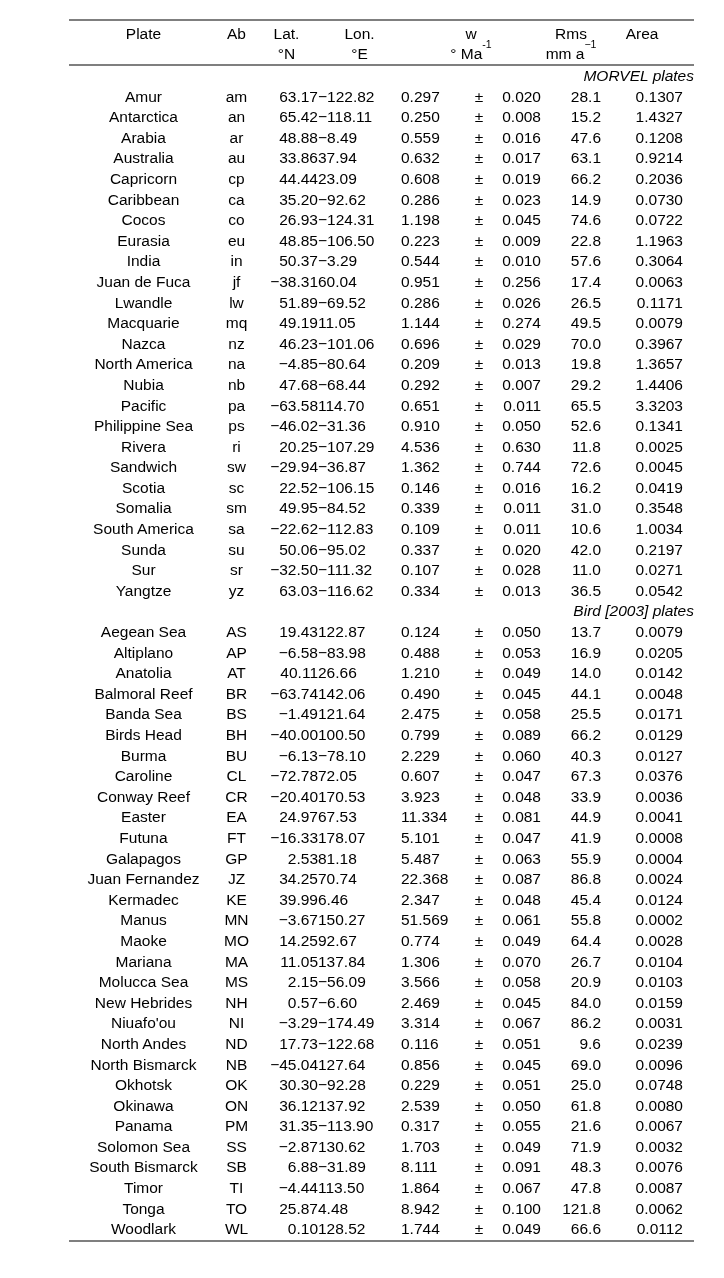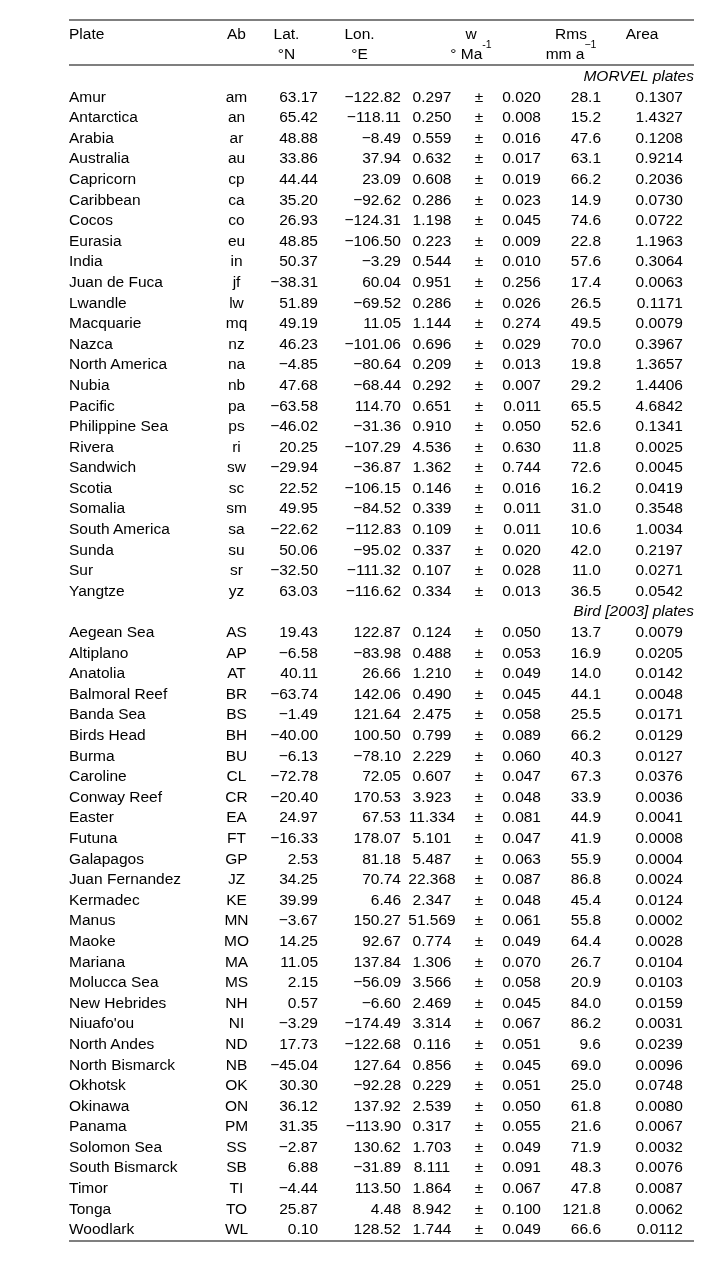--- a/index.html
+++ b/index.html
@@ -31,25 +31,25 @@
   }
   .plate-table thead th {
     line-height: 20px;
     vertical-align: bottom;
   }
   .plate-table thead tr.h1 th { padding-top: 3px; }
   .plate-table thead tr.h2 th { border-bottom: 2px solid #7f7f7f; }
   .plate-table tbody td { line-height: 20.6px; }
 
   
-  .c-plate { text-align: left; }
+  .c-plate { text-align: center; }
   .c-ab    { text-align: center; }
   .c-lat   { text-align: right; }
-  .c-lon   { text-align: right; }
-  .c-omega { text-align: center; }
+  .c-lon   { }
+  .c-omega { text-align: left; }
   .c-pm    { text-align: center; }
   .c-err   { text-align: right; }
   .c-rms   { text-align: right; }
   .c-area  { text-align: right; padding-right: 11px !important; }
 
   
   thead .c-lat, thead .c-lon, thead .c-rms, thead .c-area, thead .c-wgroup {
     text-align: center;
   }
   thead .c-area { padding-right: 11px !important; }
@@ -289,21 +289,21 @@
 
   <tr>
     <td class="c-plate">Pacific</td>
     <td class="c-ab">pa</td>
     <td class="c-lat">−63.58</td>
     <td class="c-lon">114.70</td>
     <td class="c-omega">0.651</td>
     <td class="c-pm">±</td>
     <td class="c-err">0.011</td>
     <td class="c-rms">65.5</td>
-    <td class="c-area">4.6842</td>
+    <td class="c-area">3.3203</td>
   </tr>
 
   <tr>
     <td class="c-plate">Philippine Sea</td>
     <td class="c-ab">ps</td>
     <td class="c-lat">−46.02</td>
     <td class="c-lon">−31.36</td>
     <td class="c-omega">0.910</td>
     <td class="c-pm">±</td>
     <td class="c-err">0.050</td>

